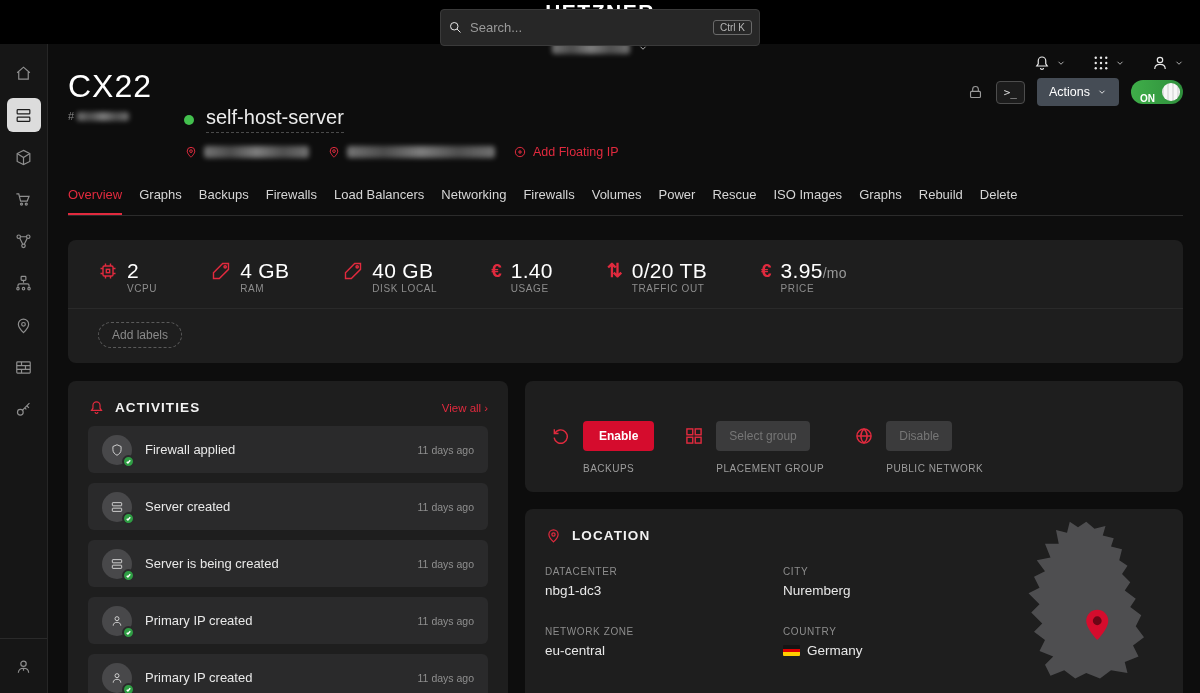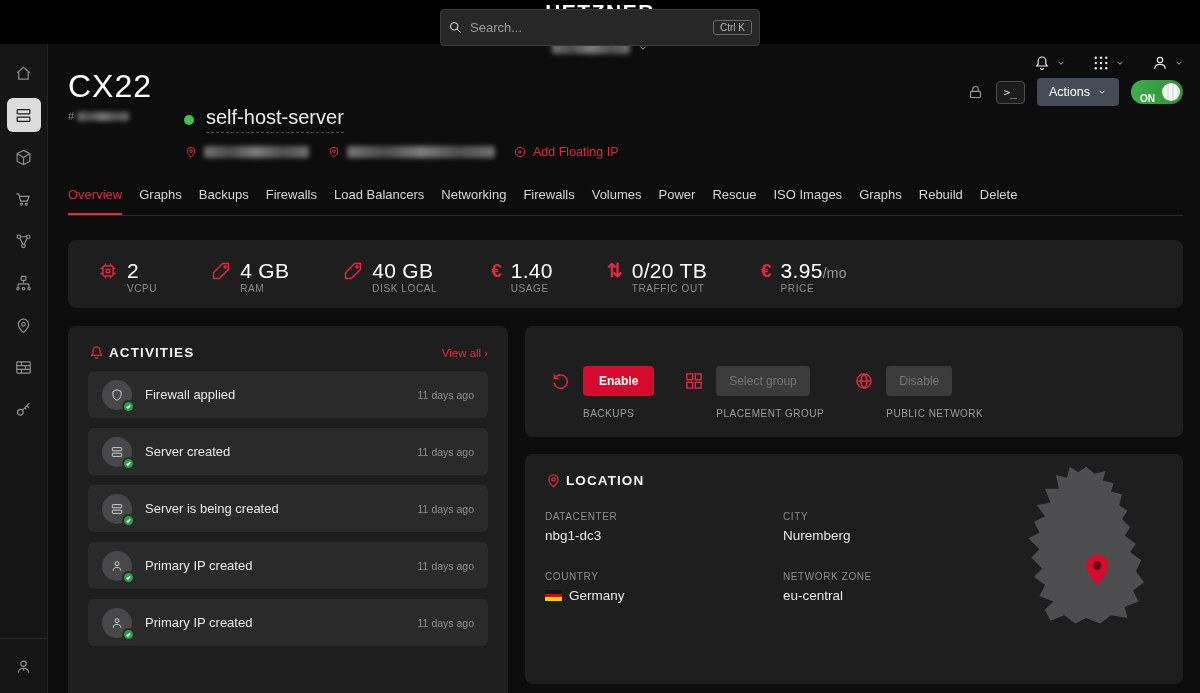--- a/index.html
+++ b/index.html
@@ -81,21 +81,21 @@
   .stat-label { font-size:10px; color:#8d8d8d; letter-spacing:.6px; }
   .labels-row { border-top:1px solid #2a2a2a; padding:13px 30px 15px; }
   .add-labels { display:inline-block; border:1px dashed #5a5a5a; border-radius:14px; color:#8a8a8a;
                 font-size:12px; padding:5px 13px; cursor:pointer; background:transparent; }
 
   .grid { display:flex; gap:17px; margin-top:18px; align-items:flex-start; }
   .col-left { width:440px; }
   .col-right { flex:1; display:flex; flex-direction:column; gap:17px; }
 
   .card-pad { padding:18px 20px; }
-  .card-head { display:flex; align-items:center; gap:4px; }
+  .card-head { display:flex; align-items:center; gap:10px; }
   .card-icn { width:17px; height:17px; stroke:#e12a3e; fill:none; stroke-width:1.7; }
   .card-title { font-size:13.5px; font-weight:bold; letter-spacing:1.1px; color:#f2f2f2; }
   .view-all { margin-left:auto; color:#e12a3e; font-size:11.5px; cursor:pointer; display:flex; align-items:center; gap:3px; }
 
   .card-activities { min-height:410px; }
   .act-row { background:#2a2a2b; border-radius:6px; display:flex; align-items:center; gap:13px;
              padding:8px 14px; margin-top:10px; height:47px; cursor:pointer; }
   .act-row:first-of-type { margin-top:16px; }
   .act-avatar { position:relative; width:30px; height:30px; border-radius:50%; background:#48484a;
                 display:flex; align-items:center; justify-content:center; flex:none; }
@@ -383,20 +383,23 @@
             </div>
           </div>
           <div class="stat">
             <span class="stat-glyph">€</span>
             <div>
               <div class="stat-val"><span>3.95</span><span class="stat-suffix">/mo</span></div>
               <div class="stat-label">PRICE</div>
             </div>
           </div>
         </div>
+        <div class="labels-row">
+          <button class="add-labels">Add labels</button>
+        </div>
       </section>
 
       <div class="grid">
 
         <section class="card card-pad col-left card-activities">
           <div class="card-head">
             <svg class="card-icn" viewBox="0 0 24 24">
               <path d="M12 4a5 5 0 00-5 5v4l-2 3h14l-2-3V9a5 5 0 00-5-5z"></path>
                 <path d="M10 18.5a2 2 0 004 0"></path>
             </svg>
@@ -537,29 +540,29 @@
             <div class="loc-grid">
               <div>
                 <div class="loc-label">DATACENTER</div>
                 <div class="loc-value">nbg1-dc3</div>
               </div>
               <div>
                 <div class="loc-label">CITY</div>
                 <div class="loc-value">Nuremberg</div>
               </div>
               <div>
+                <div class="loc-label">NETWORK ZONE</div>
+                <div class="loc-value">eu-central</div>
+              </div>
+              <div>
                 <div class="loc-label">COUNTRY</div>
                 <div class="loc-value">
                   <span class="flag-de"></span>
                   <span>Germany</span>
                 </div>
-              </div>
-              <div>
-                <div class="loc-label">NETWORK ZONE</div>
-                <div class="loc-value">eu-central</div>
               </div>
             </div>
             <div class="map-wrap">
               <svg viewBox="0 0 100 120" width="160" height="165">
                 <path fill="#4e4e50" d="M36 2 L42 6 L48 2 L54 7 L62 5 L60 12 L68 14 L66 20 L74 22 L72 30 L78 34 L74 40 L80 46 L76 52 L84 58 L80 64 L88 70 L84 78 L90 86 L82 92 L86 100 L76 104 L78 112 L66 110 L58 116 L48 112 L40 116 L32 110 L22 114 L18 106 L24 100 L14 96 L18 88 L10 82 L16 76 L8 68 L14 62 L6 54 L14 50 L10 42 L18 38 L12 30 L22 28 L18 18 L28 18 L26 8 L34 10 Z"></path>
                 <g>
                   <path fill="#d50c2d" d="M56 66 a8 8 0 0 1 8 8 c0 6 -8 14 -8 14 s-8 -8 -8 -14 a8 8 0 0 1 8 -8 z"></path>
                   <circle cx="56" cy="74" r="3.2" fill="#6b0616"></circle>
                 </g>
               </svg>

